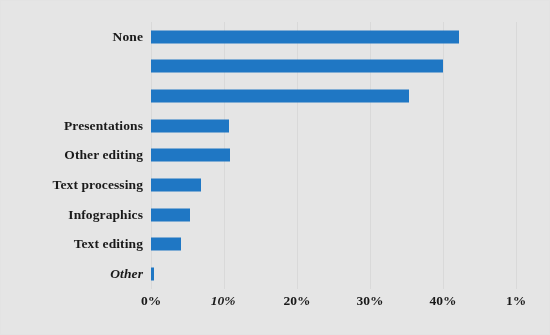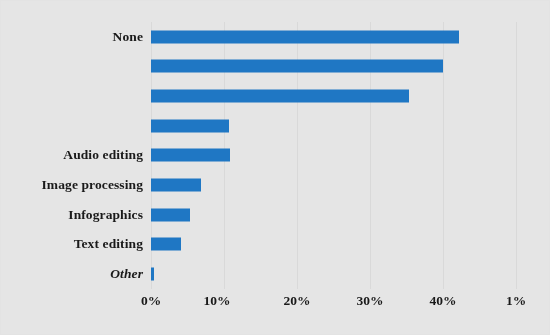--- a/index.html
+++ b/index.html
@@ -93,22 +93,23 @@
     white-space: nowrap;
   }
 </style>
 </head>
 <body>
 
 <div id="chart-figure">
 
   <div id="y-axis-labels">
       <div class="y-label" style="top: 0px; height: 29.6667px; color: rgb(26, 26, 26);">None</div>
-      <div class="y-label" style="top: 118.667px; height: 29.6667px; color: rgb(26, 26, 26);">Audio editing</div>
-      <div class="y-label" style="top: 148.333px; height: 29.6667px; color: rgb(26, 26, 26);">Image processing</div>
+      <div class="y-label" style="top: 89px; height: 29.6667px; color: rgb(26, 26, 26);">Presentations</div>
+      <div class="y-label" style="top: 118.667px; height: 29.6667px; color: rgb(26, 26, 26);">Other editing</div>
+      <div class="y-label" style="top: 148.333px; height: 29.6667px; color: rgb(26, 26, 26);">Text processing</div>
       <div class="y-label" style="top: 178px; height: 29.6667px; color: rgb(26, 26, 26);">Infographics</div>
       <div class="y-label" style="top: 207.667px; height: 29.6667px; color: rgb(26, 26, 26);">Text editing</div>
       <div class="y-label" style="top: 237.333px; height: 29.6667px; color: rgb(26, 26, 26); font-style: italic;">Other</div>
     </div>
 
   <div id="plot-area">
     <div id="gridlines">
         <div class="gridline axis-zero" style="left: 0px; background: rgb(217, 217, 217);"></div>
         <div class="gridline" style="left: 73px; background: rgb(217, 217, 217);"></div>
         <div class="gridline" style="left: 146px; background: rgb(217, 217, 217);"></div>
@@ -142,20 +143,20 @@
           <div class="bar" title="Text editing: 4.1%" style="width: 29.93px; background: rgb(31, 119, 196);"></div>
         </div>
         <div class="cat-row" style="top: 237.333px; height: 29.6667px;">
           <div class="bar" title="Other: 0.4%" style="width: 2.92px; background: rgb(31, 119, 196);"></div>
         </div>
       </div>
   </div>
 
   <div id="x-axis-labels">
       <div class="x-label" style="left: 0px; color: rgb(26, 26, 26);">0%</div>
-      <div class="x-label" style="left: 66px; color: rgb(26, 26, 26);">10%</div>
+      <div class="x-label" style="left: 72px; color: rgb(26, 26, 26); font-style: italic;">10%</div>
       <div class="x-label" style="left: 146px; color: rgb(26, 26, 26);">20%</div>
       <div class="x-label" style="left: 219px; color: rgb(26, 26, 26);">30%</div>
       <div class="x-label" style="left: 292px; color: rgb(26, 26, 26);">40%</div>
       <div class="x-label" style="left: 365px; color: rgb(26, 26, 26);">1%</div>
     </div>
 
 </div>
 
 </body></html>

